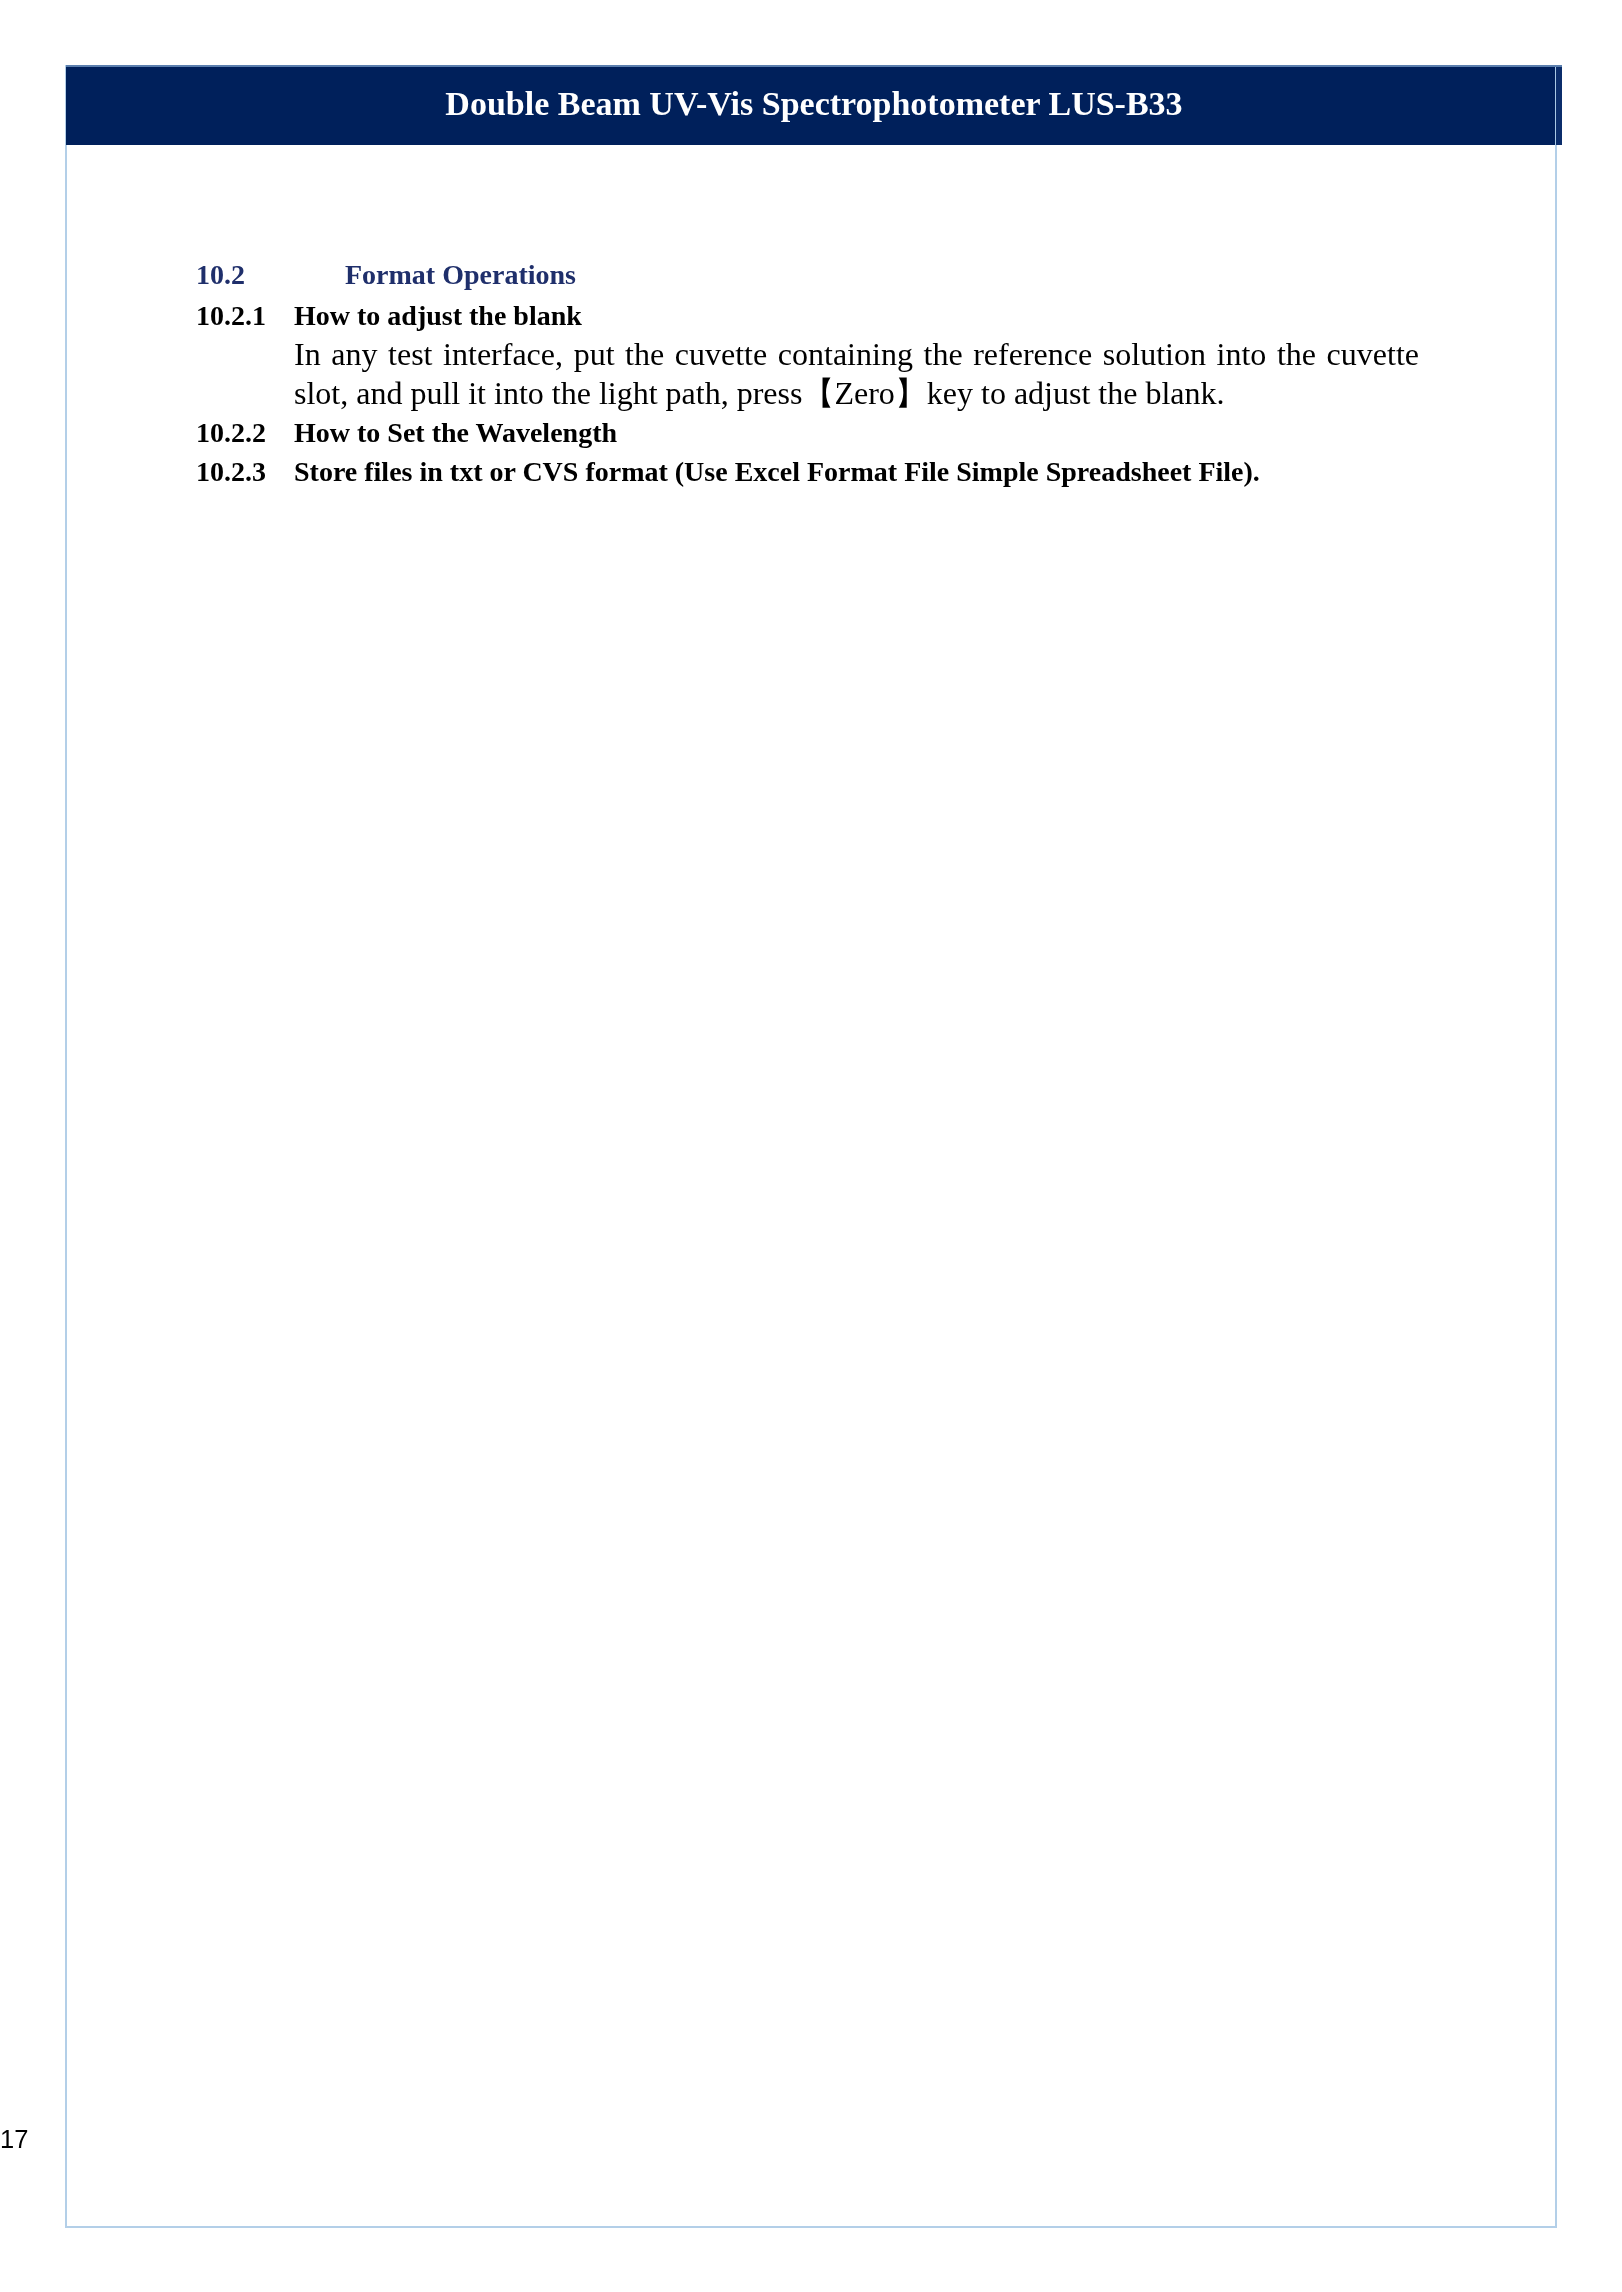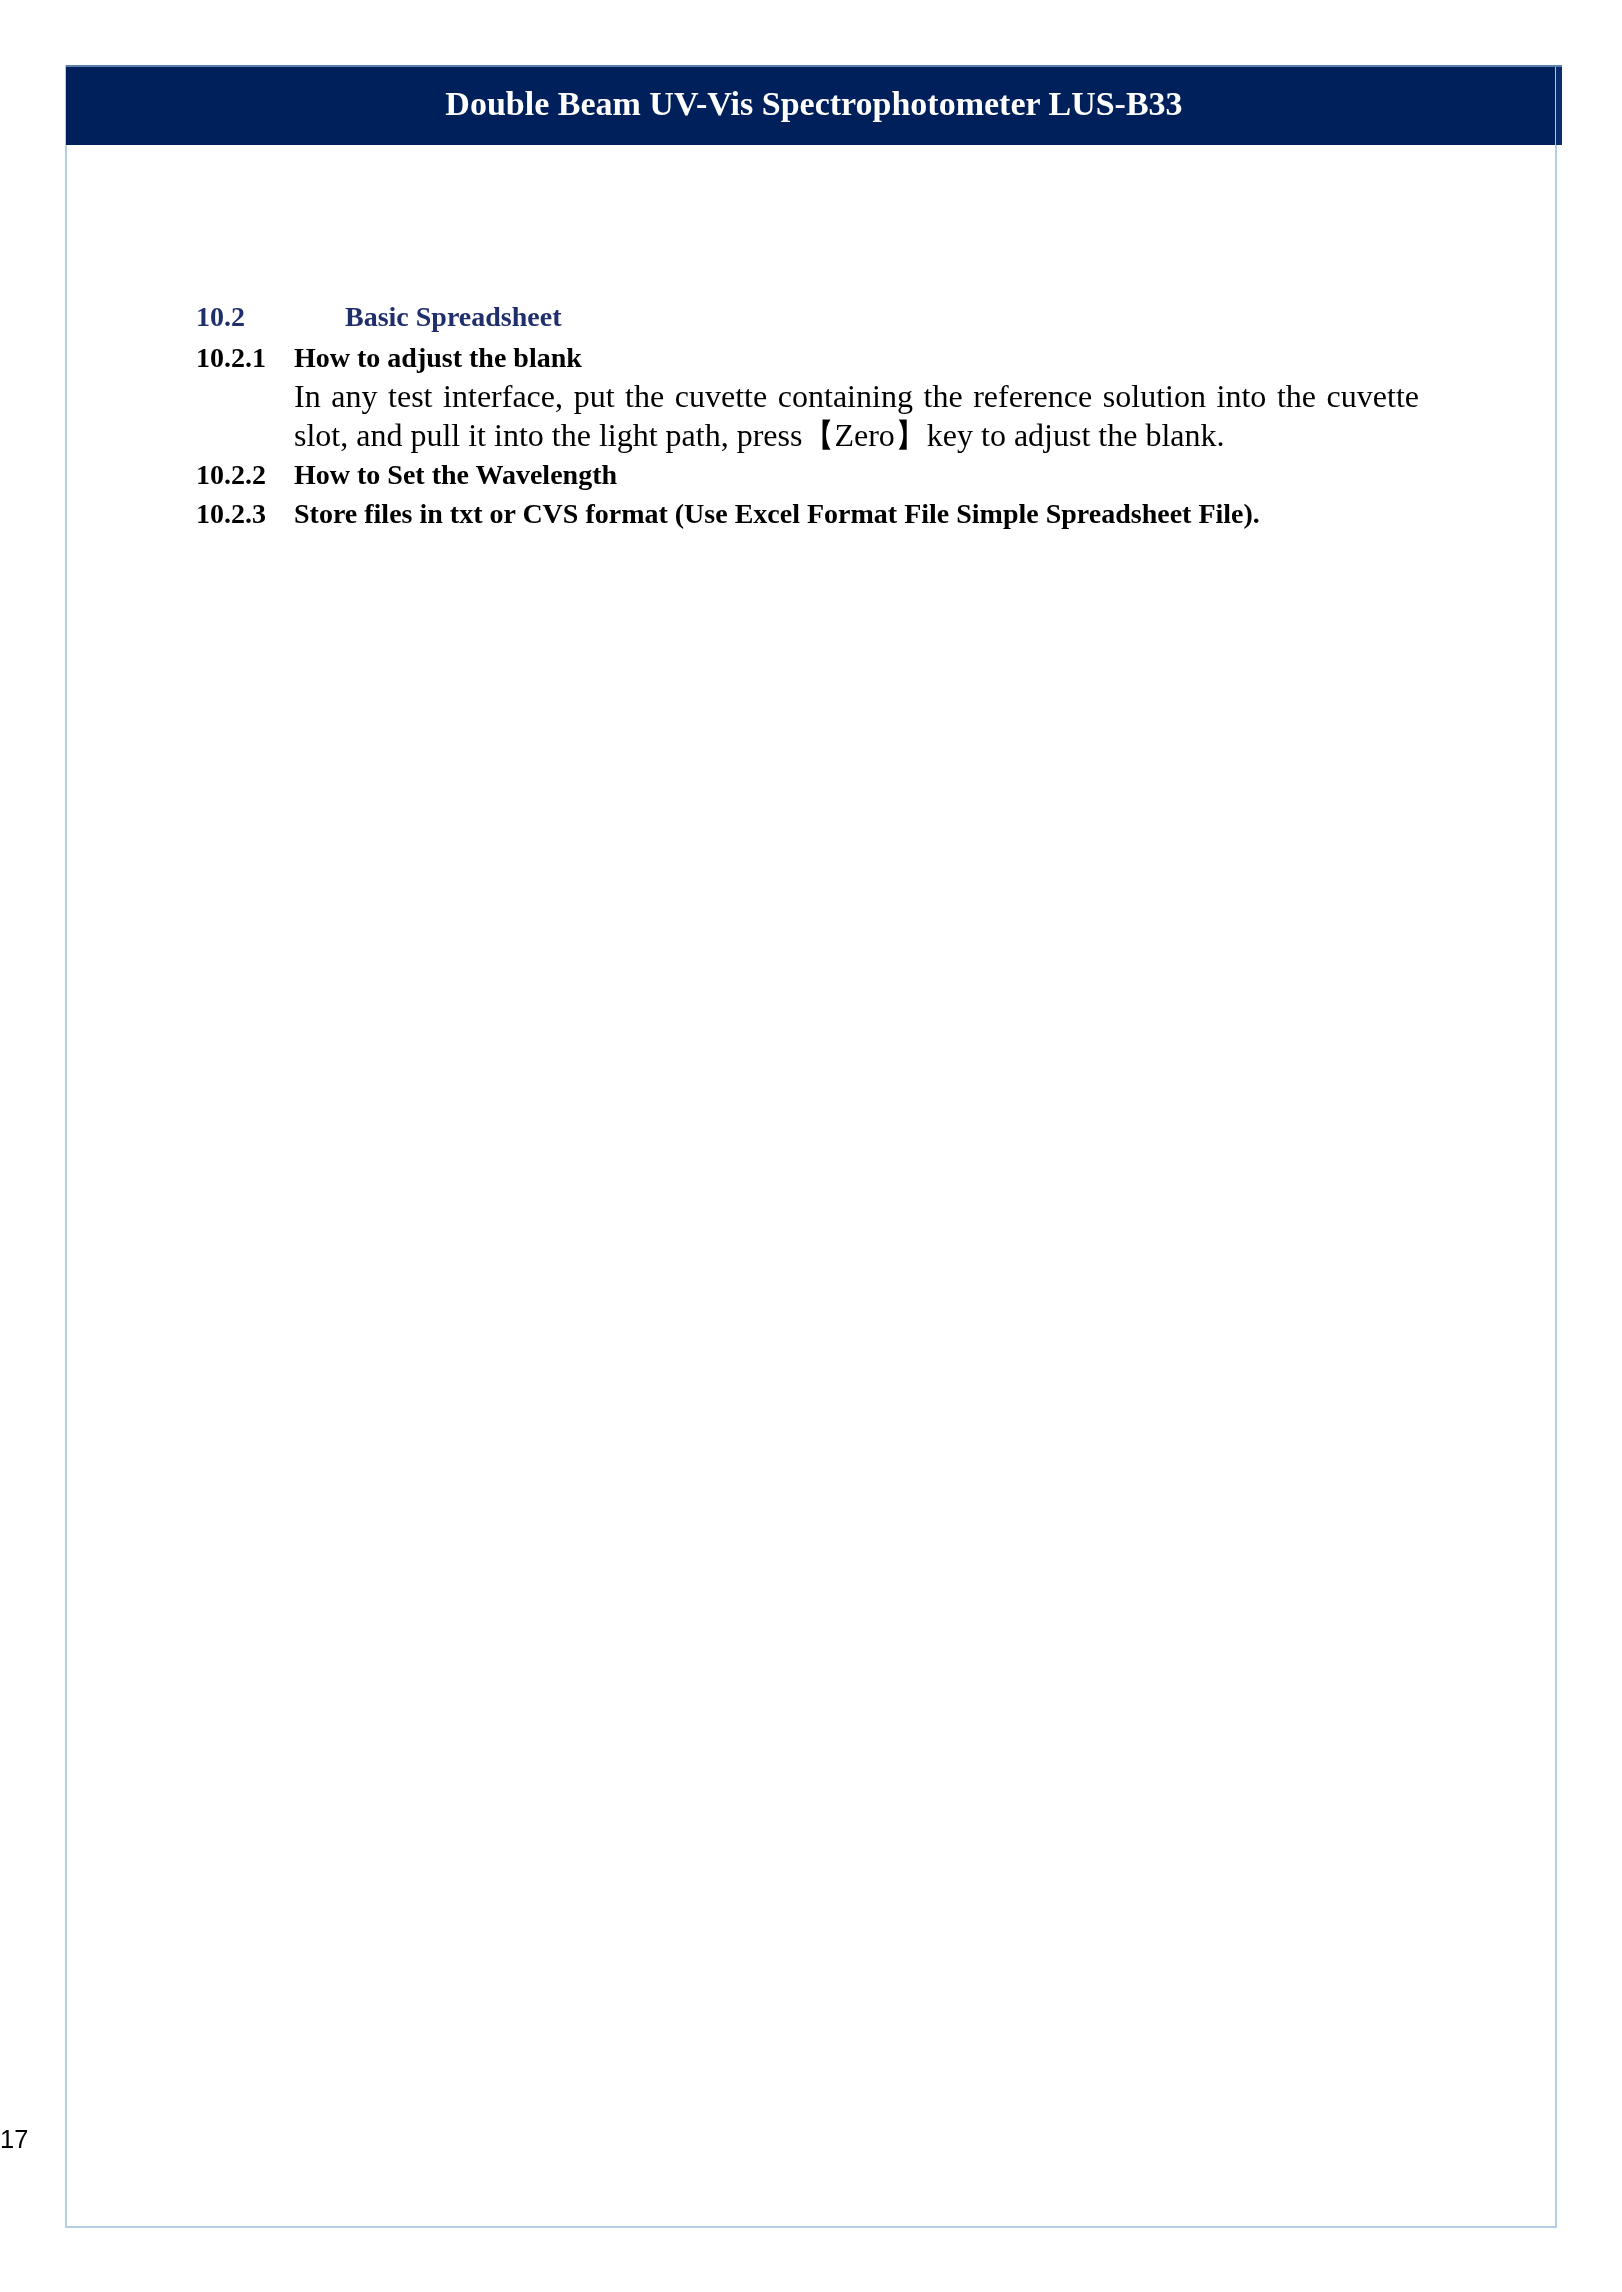--- a/index.html
+++ b/index.html
@@ -61,21 +61,20 @@
       top: 253px;
       width: 1235px;
     }
     .sec-heading {
       color: #1f2f6b;
       font-weight: bold;
       font-size: 28px;
       height: 43px;
       line-height: 43px;
       display: flex;
-      margin-top: 42px;
     }
     .sec-heading .num {
       width: 149px;
     }
     .sub-heading {
       font-weight: bold;
       font-size: 28px;
       line-height: 39px;
       display: flex;
     }
@@ -117,21 +116,21 @@
 <div class="page-frame"></div>
 
 <div class="header-bar">
   <div class="header-title">Double Beam UV-Vis Spectrophotometer LUS-B33</div>
   <div class="edge"></div>
 </div>
 
 <div class="content">
   <div class="sec-heading">
     <span class="num">10.2</span>
-    <span class="txt">Basic Spreadsheet</span>
+    <span class="txt">Format Operations</span>
   </div>
 
   <div class="sub-heading">
     <span class="num">10.2.1</span>
     <span class="txt">How to adjust the blank</span>
   </div>
   <div class="body-para last-line-left">In any test interface, put the cuvette containing the reference solution into the cuvette slot, and pull it into the light path, press【Zero】key to adjust the blank.</div>
 
   <div class="sub-heading">
     <span class="num">10.2.2</span>

